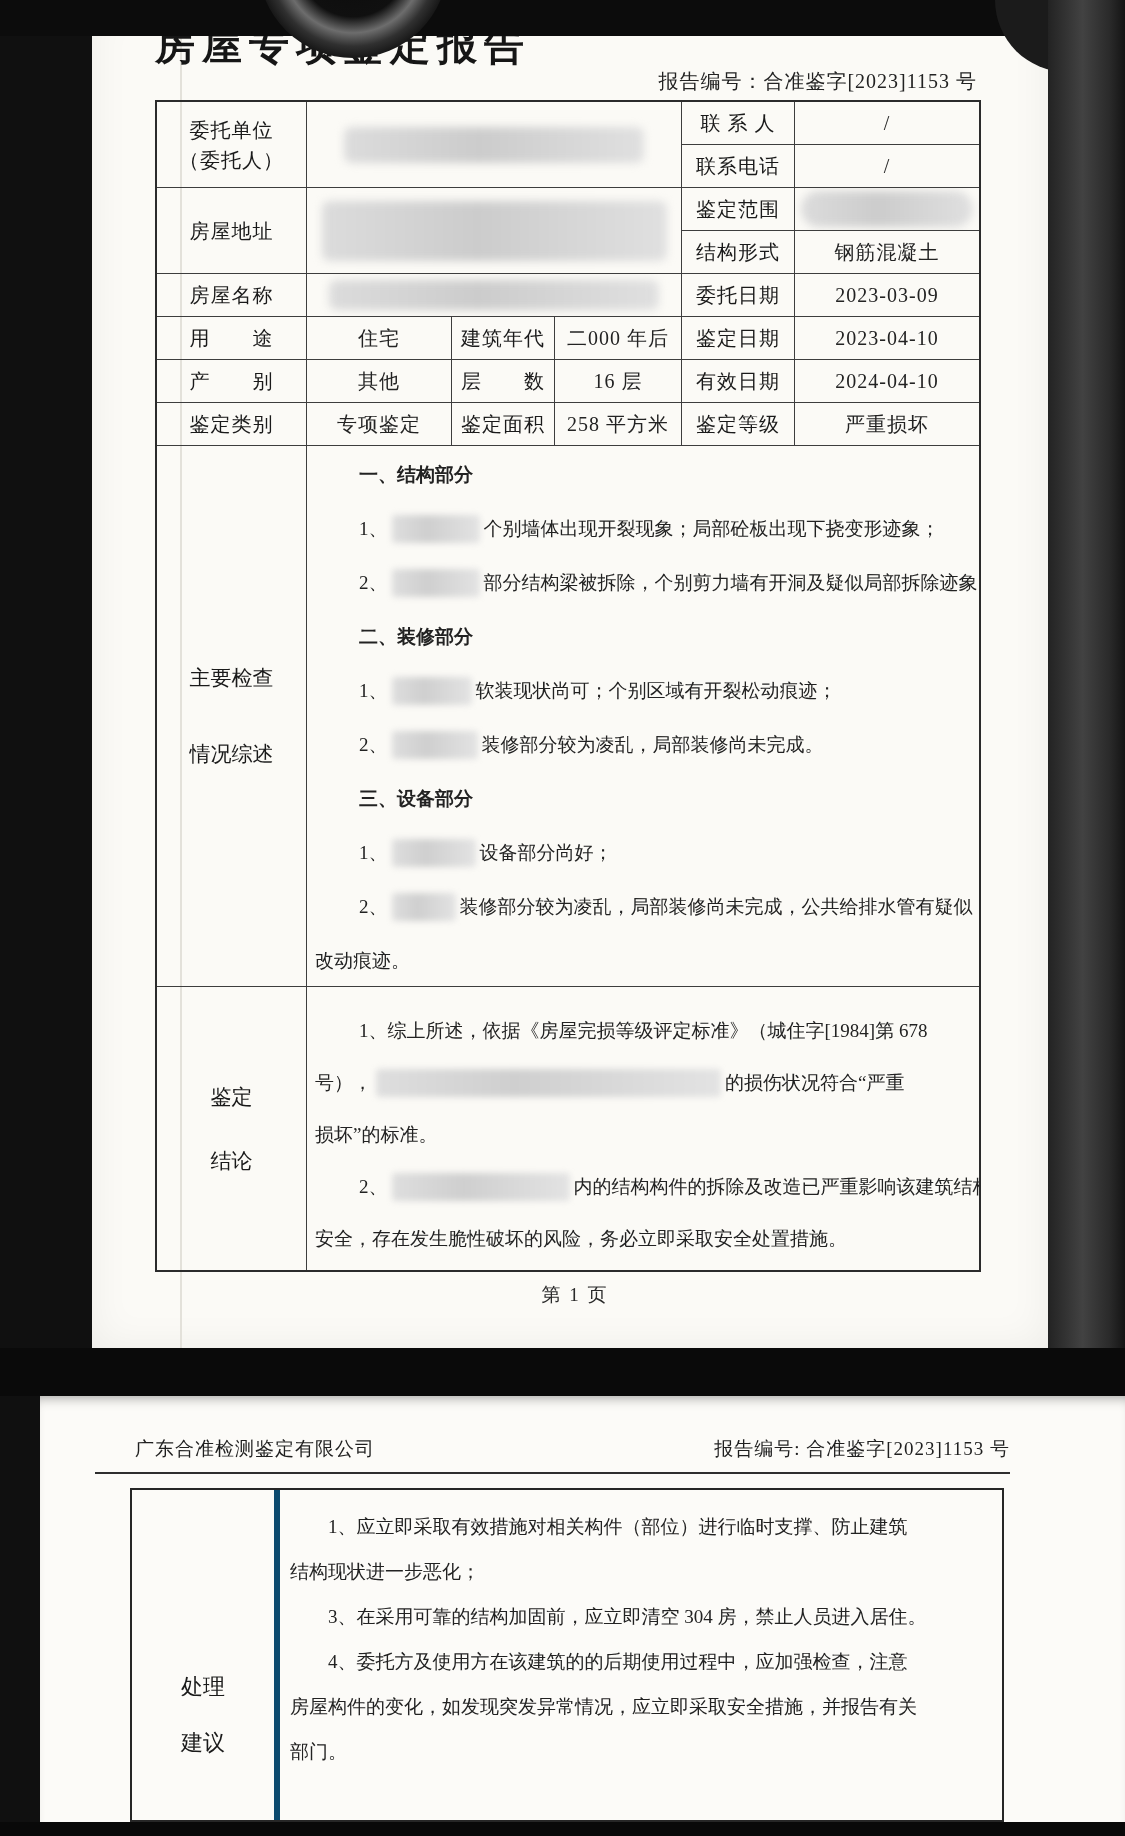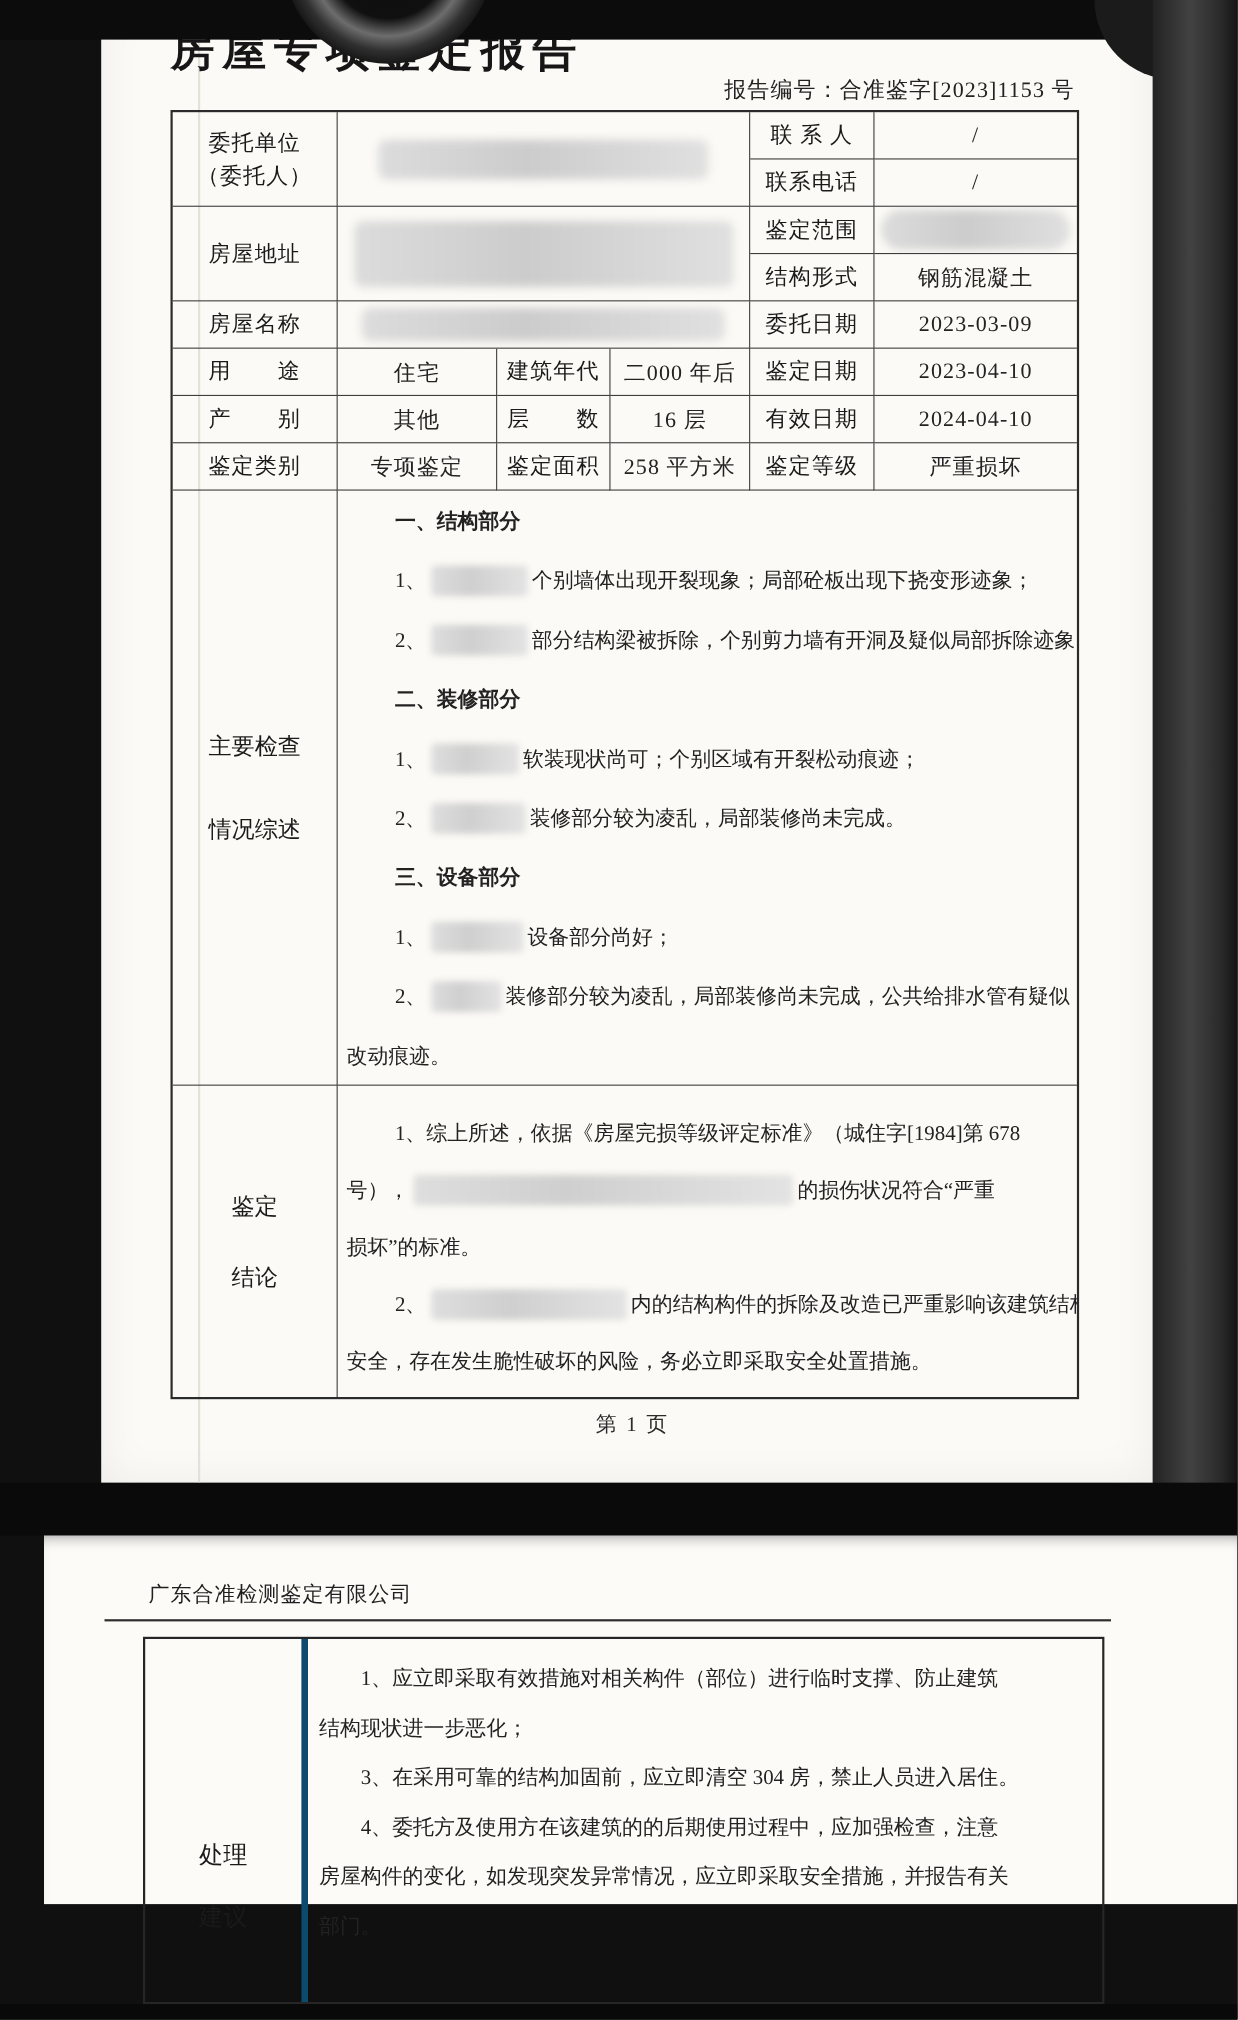--- a/index.html
+++ b/index.html
@@ -38,21 +38,21 @@
   
   .topbar{position:absolute;left:0;top:0;width:1125px;height:36px;background:#0c0c0c;}
   .hole{position:absolute;left:258px;top:-132px;width:190px;height:190px;border-radius:50%;
         background:radial-gradient(circle at 50% 50%,#0b0b0b 0%,#101010 40%,#6d6d6d 52%,#303030 62%,#191919 70%,#1d1d1d 100%);}
   .tr-blob{position:absolute;right:0;top:0;width:130px;height:72px;background:#1b1b1b;border-bottom-left-radius:80px;}
   .rstrip{position:absolute;left:1048px;top:0;width:77px;height:1348px;
           background:linear-gradient(90deg,#232323,#424242 45%,#2a2a2a 80%,#141414);}
   .gapband{position:absolute;left:0;top:1348px;width:1125px;height:48px;background:#0a0a0a;}
   .bottombar{position:absolute;left:0;top:1822px;width:1125px;height:14px;background:#090909;}
   
-  .page2{position:absolute;left:40px;top:1396px;width:1085px;height:335px;background:#fcfbf8;
+  .page2{position:absolute;left:40px;top:1396px;width:1085px;height:426px;background:#fcfbf8;
          box-shadow:inset 0 10px 14px -10px rgba(0,0,0,.45);}
   .p2-company{position:absolute;left:95px;top:40px;font-size:19px;letter-spacing:1px;color:#1f1f1f;}
   .p2-reportno{position:absolute;left:55px;top:40px;width:915px;text-align:right;font-size:19px;letter-spacing:1px;color:#1f1f1f;}
   .p2-rule{position:absolute;left:55px;top:76px;width:915px;height:2px;background:#2e2e2e;}
   .t2{position:absolute;left:90px;top:92px;width:870px;height:330px;display:grid;
       grid-template-columns:148px 722px;border:2px solid #262626;}
   .t2 .lblcell{border-right:6px solid #0c4a6e;display:flex;flex-direction:column;align-items:center;
                justify-content:center;padding-top:120px;}
   .t2 .biglbl{line-height:56px;font-size:22px;}
   .t2 .content{padding:14px 10px 0 10px;}
@@ -218,20 +218,21 @@
   </div>
 
   <div class="topbar"></div>
   <div class="tr-blob"></div>
   <div class="hole"></div>
   <div class="rstrip"></div>
   <div class="gapband"></div>
 
   <div class="page2">
     <div class="p2-company">广东合准检测鉴定有限公司</div>
+    <div class="p2-reportno">报告编号: 合准鉴字[2023]1153 号</div>
     <div class="p2-rule"></div>
 
     <div class="t2">
       <div class="lblcell">
         <span class="biglbl">处理
 建议</span>
         </div>
       <div class="content">
           <div class="tline ind"><span>1、应立即采取有效措施对相关构件（部位）进行临时支撑、防止建筑</span></div>
           <div class="tline"><span>结构现状进一步恶化；</span></div>

